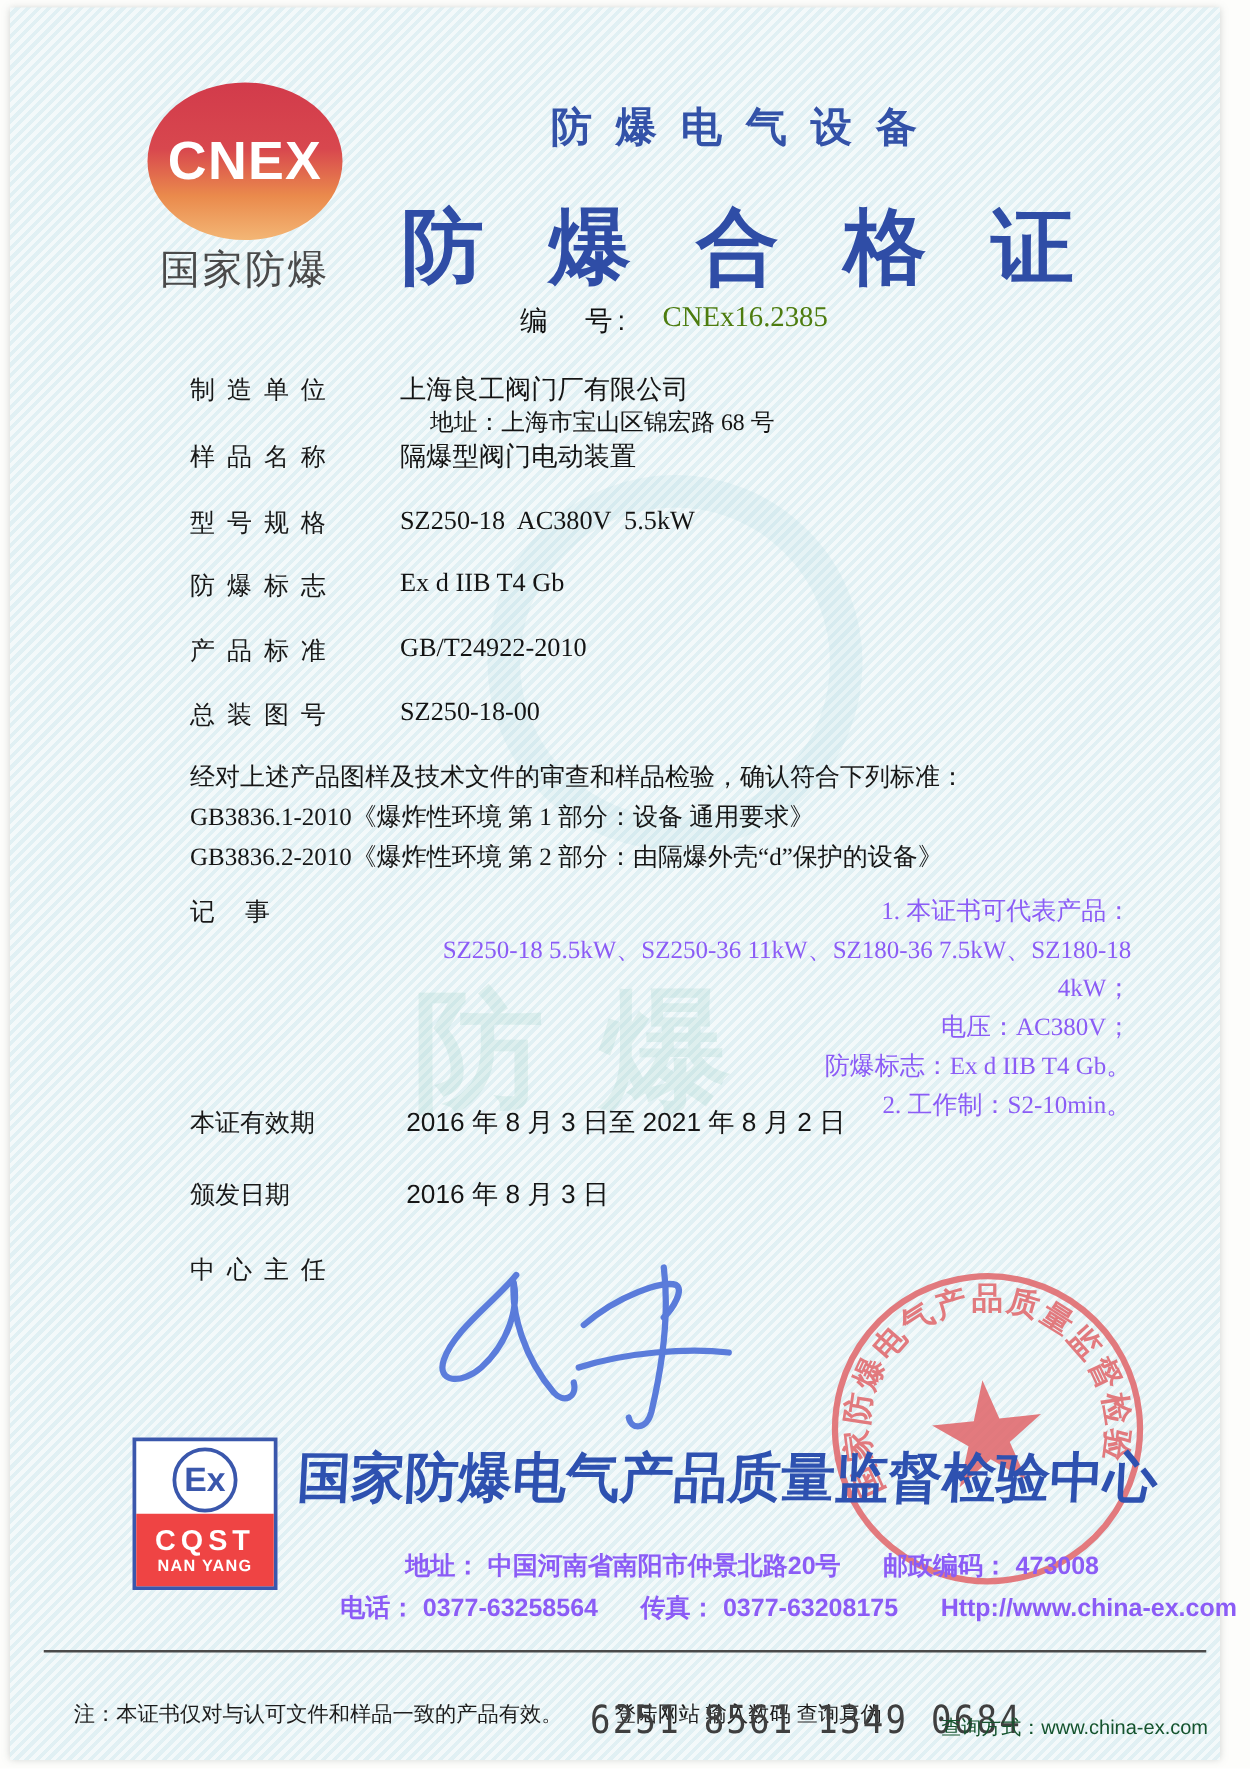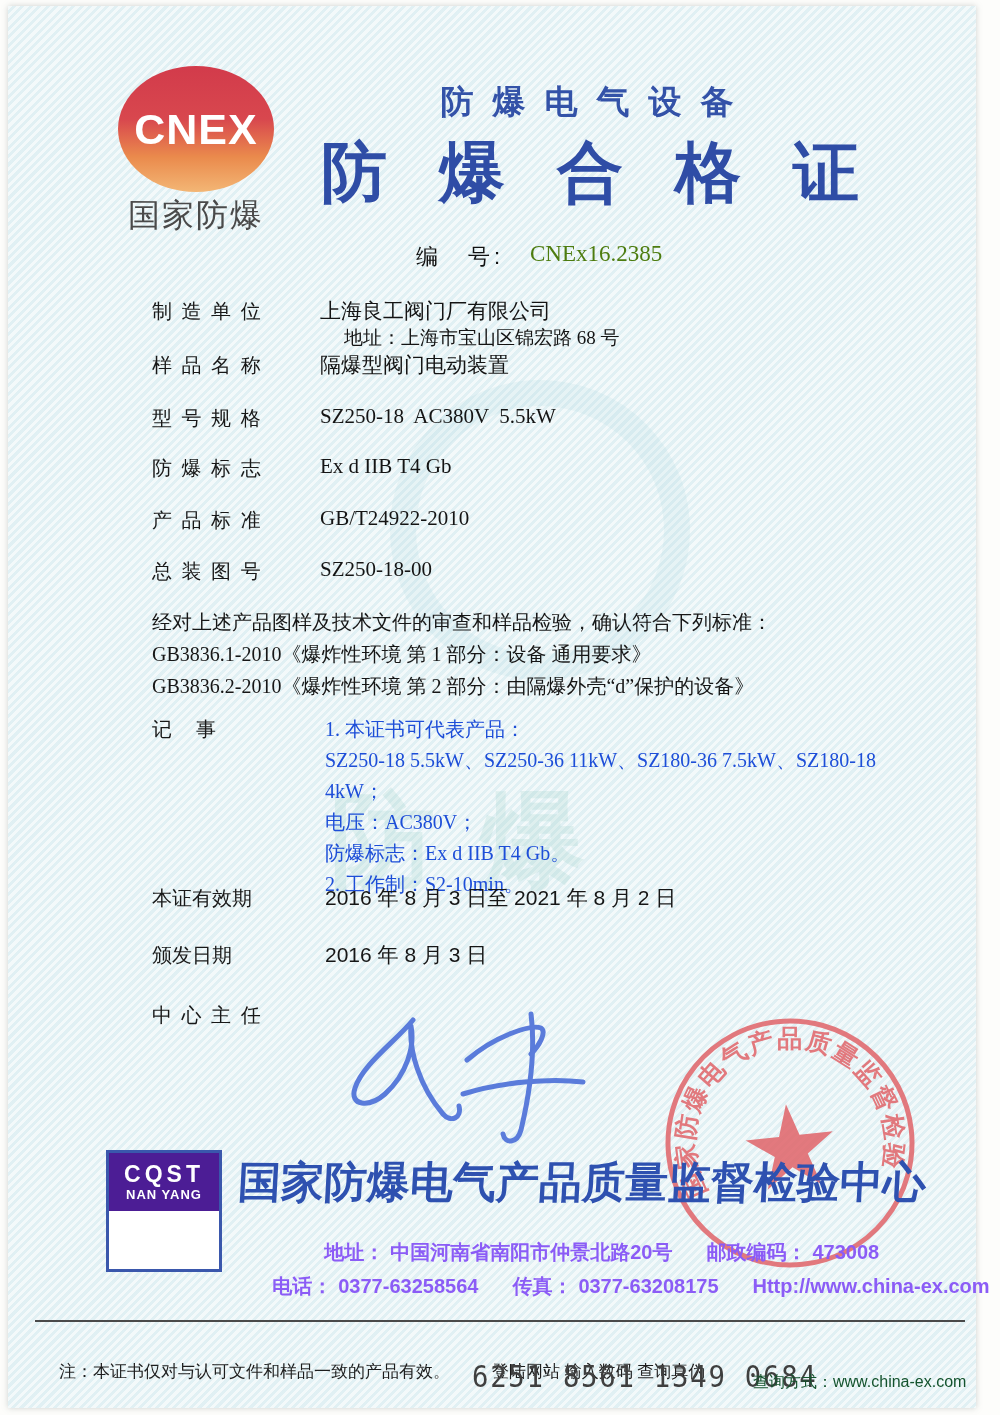--- a/index.html
+++ b/index.html
@@ -24,29 +24,29 @@
   .value {
     font-family:"Liberation Serif", serif;
     font-size:21px; color:#141414; white-space:pre-wrap;
   }
   .para {
     font-family:"Liberation Serif", serif;
     font-size:20px; color:#161616; line-height:32px; white-space:pre-wrap;
   }
   .remark-line {
     font-family:"Liberation Serif", serif;
-    font-size:20px; color:#1d4ed8; line-height:31px; white-space:pre-wrap;
+    font-size:20px; color:#8b5cf6; line-height:31px; white-space:pre-wrap;text-align:right;
   }
   .subtitle {
     font-size:33px; font-weight:bold; color:#3352a8;
     letter-spacing:19px; text-align:center; text-indent:19px;
   }
   .main-title {
     font-size:66px; font-weight:bold; color:#2f4da6;
-    letter-spacing:52px; text-align:center; text-indent:52px; white-space:nowrap;
+    letter-spacing:52px; text-align:center; text-indent:52px; white-space:nowrap;margin-top:25px;
   }
   .certno-label { font-size:22px; color:#111; white-space:pre; letter-spacing:4px; }
   .certno-value { font-family:"Liberation Serif", serif; font-size:23px; color:#4d7c0f; }
   .cnex-oval {
     width:156px; height:126px; border-radius:50%;
     background:linear-gradient(#d23b4b 0%, #d8474e 42%, #ea8a4c 72%, #f3b675 100%);
     display:flex; align-items:center; justify-content:center;
   }
   .cnex-text { color:#ffffff; font-size:43px; font-weight:bold; letter-spacing:1px; }
   .cnex-caption { width:156px; text-align:center; font-size:32px; color:#4a4a4a; letter-spacing:2px; }
@@ -62,21 +62,21 @@
     width:116px; height:122px; border:3px solid #3a57ac; background:#ffffff;
   }
   .cqst-top { height:58px; display:flex; align-items:center; justify-content:center; }
   .cqst-circle {
     width:52px; height:52px; border:3px solid #3a57ac; border-radius:50%;
     display:flex; align-items:center; justify-content:center; margin-top:4px;
     background:#fff;
   }
   .cqst-ex { color:#3a57ac; font-size:27px; font-weight:bold; }
   .cqst-bottom {
-    height:58px; background:#4c1d95; color:#fff; text-align:center;
+    height:58px; background:#ef4444; color:#fff; text-align:center;
     display:flex; flex-direction:column; justify-content:center;
   }
   .cqst-line1 { font-size:23px; font-weight:bold; letter-spacing:4px; line-height:26px; }
   .cqst-line2 { font-size:13px; font-weight:bold; letter-spacing:1px; line-height:16px; }
   .footer-rule { height:2px; background:#4a4a4a; }
   .footer-note { font-size:17px; color:#1d1d1d; white-space:pre; }
   .footer-code {
     font-family:"DejaVu Sans Mono", monospace; font-size:31px; color:#3f3f3f;
     letter-spacing:2px; white-space:pre; transform:scaleX(0.88); transform-origin:left;
   }
@@ -169,20 +169,25 @@
         <path id="stampArc" d="M 48,175.6 A 96,96 0 1 1 222,175.6" fill="none"></path>
       </defs>
       <text fill="#e05e63" font-size="25" font-weight="bold" font-family="Liberation Serif, serif">
         <textPath href="#stampArc" startOffset="0" textLength="432">国家防爆电气产品质量监督检验中心</textPath>
       </text>
       <polygon fill="#e05e63" transform="translate(135,142)" points="0,-46 10.3,-14.2 43.8,-14.2 16.6,5.4 27,37.2 0,17.5 -27,37.2 -16.6,5.4 -43.8,-14.2 -10.3,-14.2"></polygon>
     </g>
   </svg>
 
   <div class="abs cqst-box" style="left:106px; top:1150px;">
+    <div class="cqst-top">
+      <div class="cqst-circle">
+        <span class="cqst-ex">Ex</span>
+      </div>
+    </div>
     <div class="cqst-bottom">
       <div class="cqst-line1">CQST</div>
       <div class="cqst-line2">NAN YANG</div>
     </div>
   </div>
 
   <div class="abs org-name" style="left:238px; top:1154px;">国家防爆电气产品质量监督检验中心</div>
 
   <div class="abs contact-line" style="left:302px; top:1216px;">
     <span>地址：</span><span>中国河南省南阳市仲景北路20号</span><span class="gap-l">邮政编码：</span><span>473008</span>

